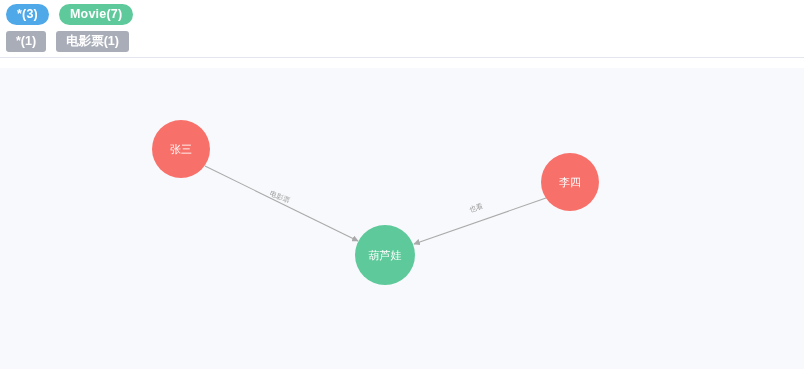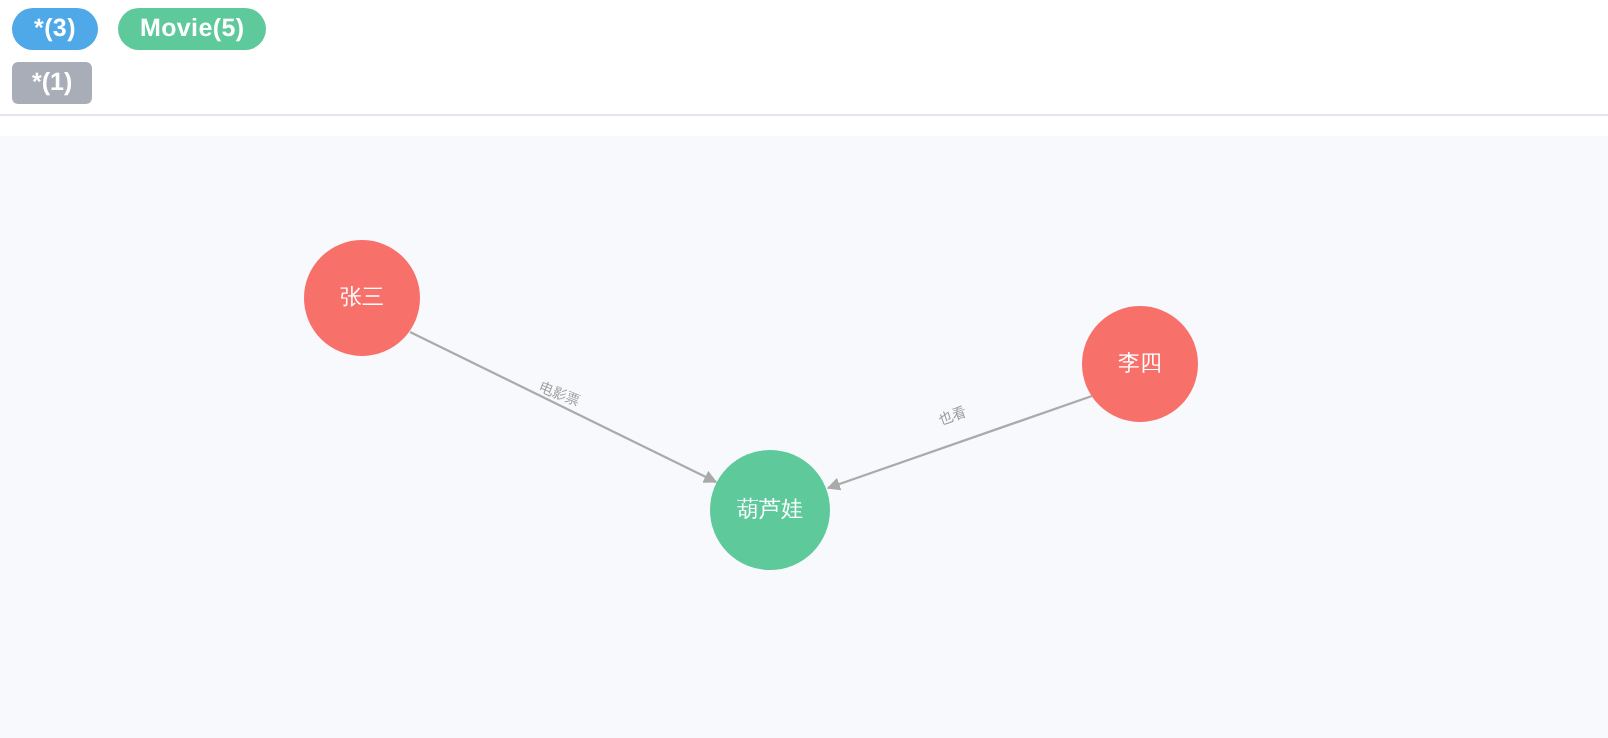--- a/index.html
+++ b/index.html
@@ -104,25 +104,26 @@
     fill: #9a9a9a;
     text-anchor: middle;
     user-select: none;
   }
 </style>
 </head>
 <body>
 
 <div class="legend-bar row-types">
   <span class="chip" style="background:#4fa8e8">*(3)</span>
-  <span class="chip" style="background:#5ec99a">Movie(5)</span>
+  <span class="chip" style="background:#5ec99a">Movie(7)</span>
 </div>
 
 <div class="legend-bar row-labels">
   <span class="chip-rect">*(1)</span>
+  <span class="chip-rect">电影票(1)</span>
 </div>
 
 <div class="graph-canvas">
   <svg class="graph-svg" width="804" height="301" viewBox="0 0 804 301">
     <defs>
       <marker id="arrow" viewBox="0 0 10 10" refX="9" refY="5" markerWidth="6" markerHeight="6" orient="auto-start-reverse">
         <path d="M 0 0 L 10 5 L 0 10 z" fill="#aaaaaa"></path>
       </marker>
     </defs>
 

